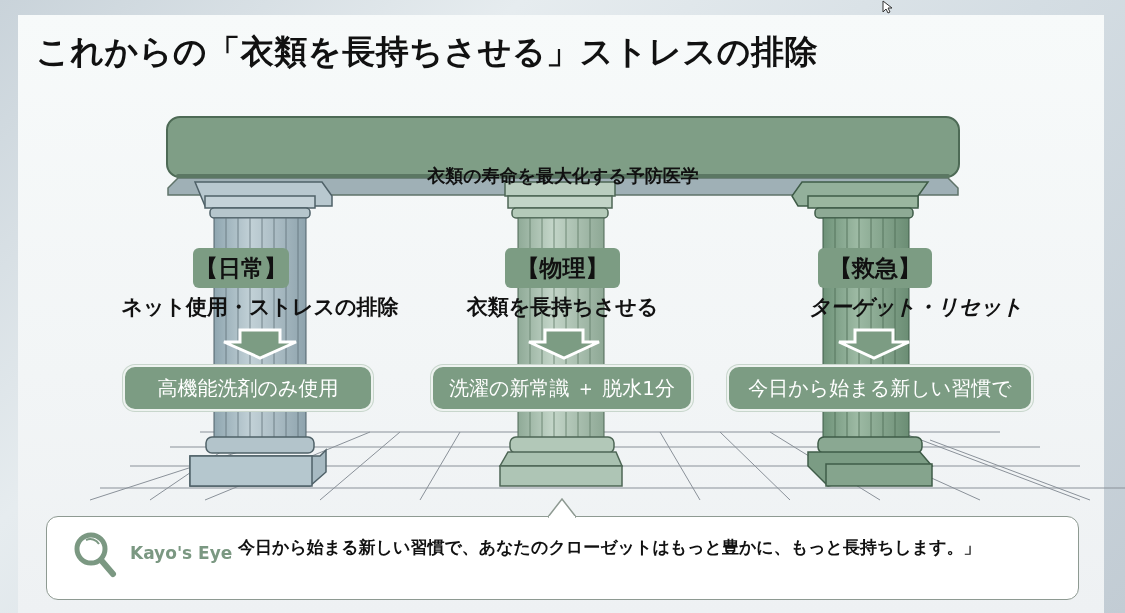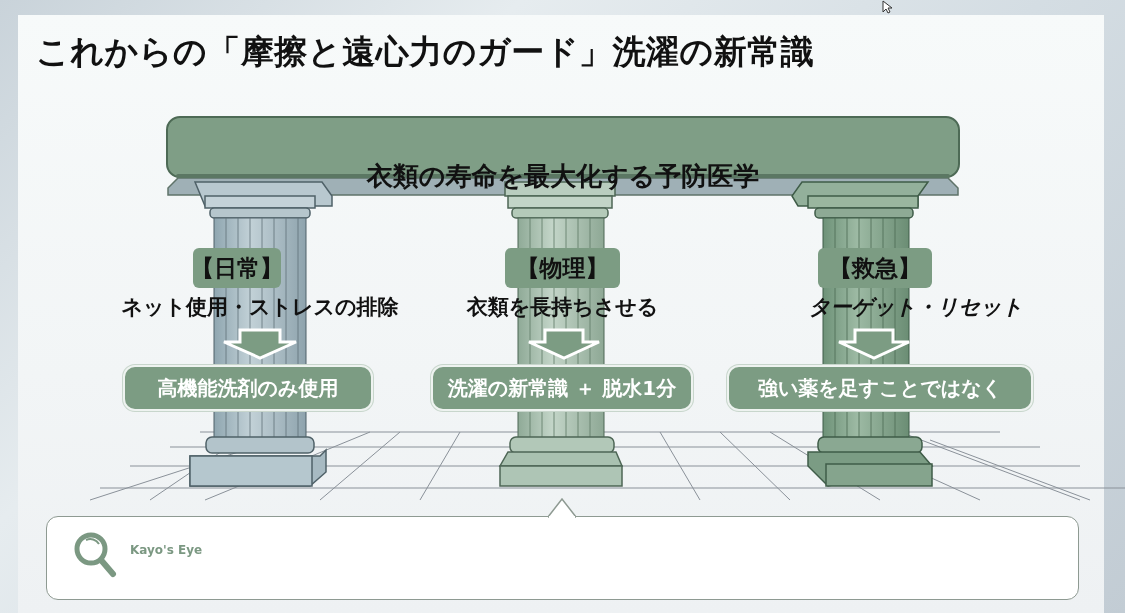--- a/index.html
+++ b/index.html
@@ -23,49 +23,49 @@
   }
   svg.scene { position: absolute; left: 0; top: 0; }
   .banner {
     position: absolute; left: 166px; top: 116px; width: 794px; height: 62px;
     background: #7f9e86; border: 2px solid #4d6a55; border-radius: 14px;
   }
   .banner-inner {
     position: absolute; left: 8px; top: 8px; right: 8px; bottom: 8px;
     background: #ffffff; border: 2px solid #5b7763; border-radius: 10px;
     display: flex; align-items: center; justify-content: center;
-    font-size: 26px; font-weight: bold; color: #111; white-space: nowrap; margin-top: 48px;
+    font-size: 18px; font-weight: bold; color: #111; white-space: nowrap; margin-top: 48px;
   }
   .tag {
     position: absolute; height: 40px; background: #7c9c83; border-radius: 6px;
     display: flex; align-items: center; justify-content: center;
     font-size: 23px; font-weight: bold; color: #111; white-space: nowrap;
   }
   .subtitle {
     position: absolute; height: 30px; display: flex; align-items: center; justify-content: center;
     font-size: 21px; font-weight: bold; color: #111; white-space: nowrap;
     background: rgba(247,250,250,0.0);
   }
   .action {
     position: absolute; height: 46px; background: #7c9c83; border-radius: 12px;
     border: 2px solid #eef3f0;
     display: flex; align-items: center; justify-content: center;
-    font-size: 20px; font-weight: bold; color: #ffffff; white-space: nowrap;
+    font-size: 20px; font-weight: normal; color: #ffffff; white-space: nowrap;
     box-shadow: 0 0 0 1px #c8d6cc;
   }
   .callout {
     position: absolute; left: 46px; top: 516px; width: 1033px; height: 84px;
     border: 1.5px solid #8e9a92; border-radius: 12px; background: #ffffff;
   }
   .callout-notch {
     position: absolute; left: 548px; top: 498px; width: 28px; height: 20px;
   }
   .kayo-icon { position: absolute; left: 72px; top: 530px; width: 46px; height: 50px; }
   .kayo-label {
-    position: absolute; left: 130px; top: 543px; font-size: 12px; font-weight: bold;
+    position: absolute; left: 130px; top: 543px; font-size: 17px; font-weight: bold;
     color: #7b9882; white-space: nowrap;
   }
   .quote {
     position: absolute; left: 238px; top: 534px; font-size: 17px; font-weight: bold;
     color: #111; line-height: 27px; white-space: nowrap;
   }
 </style>
 </head>
 <body>
 
@@ -165,47 +165,48 @@
     <rect x="826" y="464" width="106" height="22" fill="#85a48d" stroke="#3f5c48" stroke-width="1.5"></rect>
   </g>
 
   <g fill="#7c9c83" stroke="#ffffff" stroke-width="3" stroke-linejoin="miter">
     <polygon points="240,330 280,330 280,342 296,342 260,358 224,342 240,342"></polygon>
     <polygon points="545,330 583,330 583,342 599,342 564,358 529,342 545,342"></polygon>
     <polygon points="855,330 893,330 893,342 909,342 874,358 839,342 855,342"></polygon>
   </g>
 </svg>
 
-<div class="title">これからの「摩擦と遠心力のガード」洗濯の新常識</div>
+<div class="title">これからの「衣類を長持ちさせる」ストレスの排除</div>
 
 <svg class="cursor" viewBox="0 0 12 14">
   <polygon points="1,1 1,12 4,9 6,13 8,12 6,8 10,8" fill="#fff" stroke="#333" stroke-width="1"></polygon>
 </svg>
 
 <div class="banner">
   <div class="banner-inner">衣類の寿命を最大化する予防医学</div>
 </div>
 
-<div class="tag" style="left:193px; top:248px; width:88px;">【日常】</div>
+<div class="tag" style="left:193px; top:248px; width:96px;">【日常】</div>
 <div class="subtitle" style="left:110px; top:292px; width:300px;">ネット使用・ストレスの排除</div>
 <div class="action" style="left:123px; top:365px; width:250px;">高機能洗剤のみ使用</div>
 
 <div class="tag" style="left:505px; top:248px; width:115px;">【物理】</div>
 <div class="subtitle" style="left:440px; top:292px; width:245px;">衣類を長持ちさせる</div>
 <div class="action" style="left:431px; top:365px; width:262px;">洗濯の新常識 ＋ 脱水1分</div>
 
 <div class="tag" style="left:818px; top:248px; width:114px;text-align:center;">【救急】</div>
 <div class="subtitle" style="left:796px; top:292px; width:240px;font-style:italic;">ターゲット・リセット</div>
-<div class="action" style="left:727px; top:365px; width:306px;">強い薬を足すことではなく</div>
+<div class="action" style="left:727px; top:365px; width:306px;">今日から始まる新しい習慣で</div>
 
 <div class="callout"></div>
 <svg class="callout-notch" viewBox="0 0 28 20">
   <polygon points="0,19 14,1 28,19" fill="#ffffff" stroke="#8e9a92" stroke-width="1.5"></polygon>
   <rect x="1" y="18" width="26" height="3" fill="#ffffff"></rect>
 </svg>
 <svg class="kayo-icon" viewBox="0 0 46 50">
   <circle cx="19" cy="19" r="14" fill="none" stroke="#7b9882" stroke-width="5"></circle>
   <path d="M14 10 A10 10 0 0 1 27 14" fill="none" stroke="#7b9882" stroke-width="2"></path>
   <line x1="29" y1="30" x2="41" y2="44" stroke="#7b9882" stroke-width="6" stroke-linecap="round"></line>
 </svg>
 <div class="kayo-label">Kayo's Eye</div>
 <div class="quote">
+  <div>今日から始まる新しい習慣で、あなたのクローゼットはもっと豊かに、もっと長持ちします。」</div>
 </div>
 
 </body></html>

